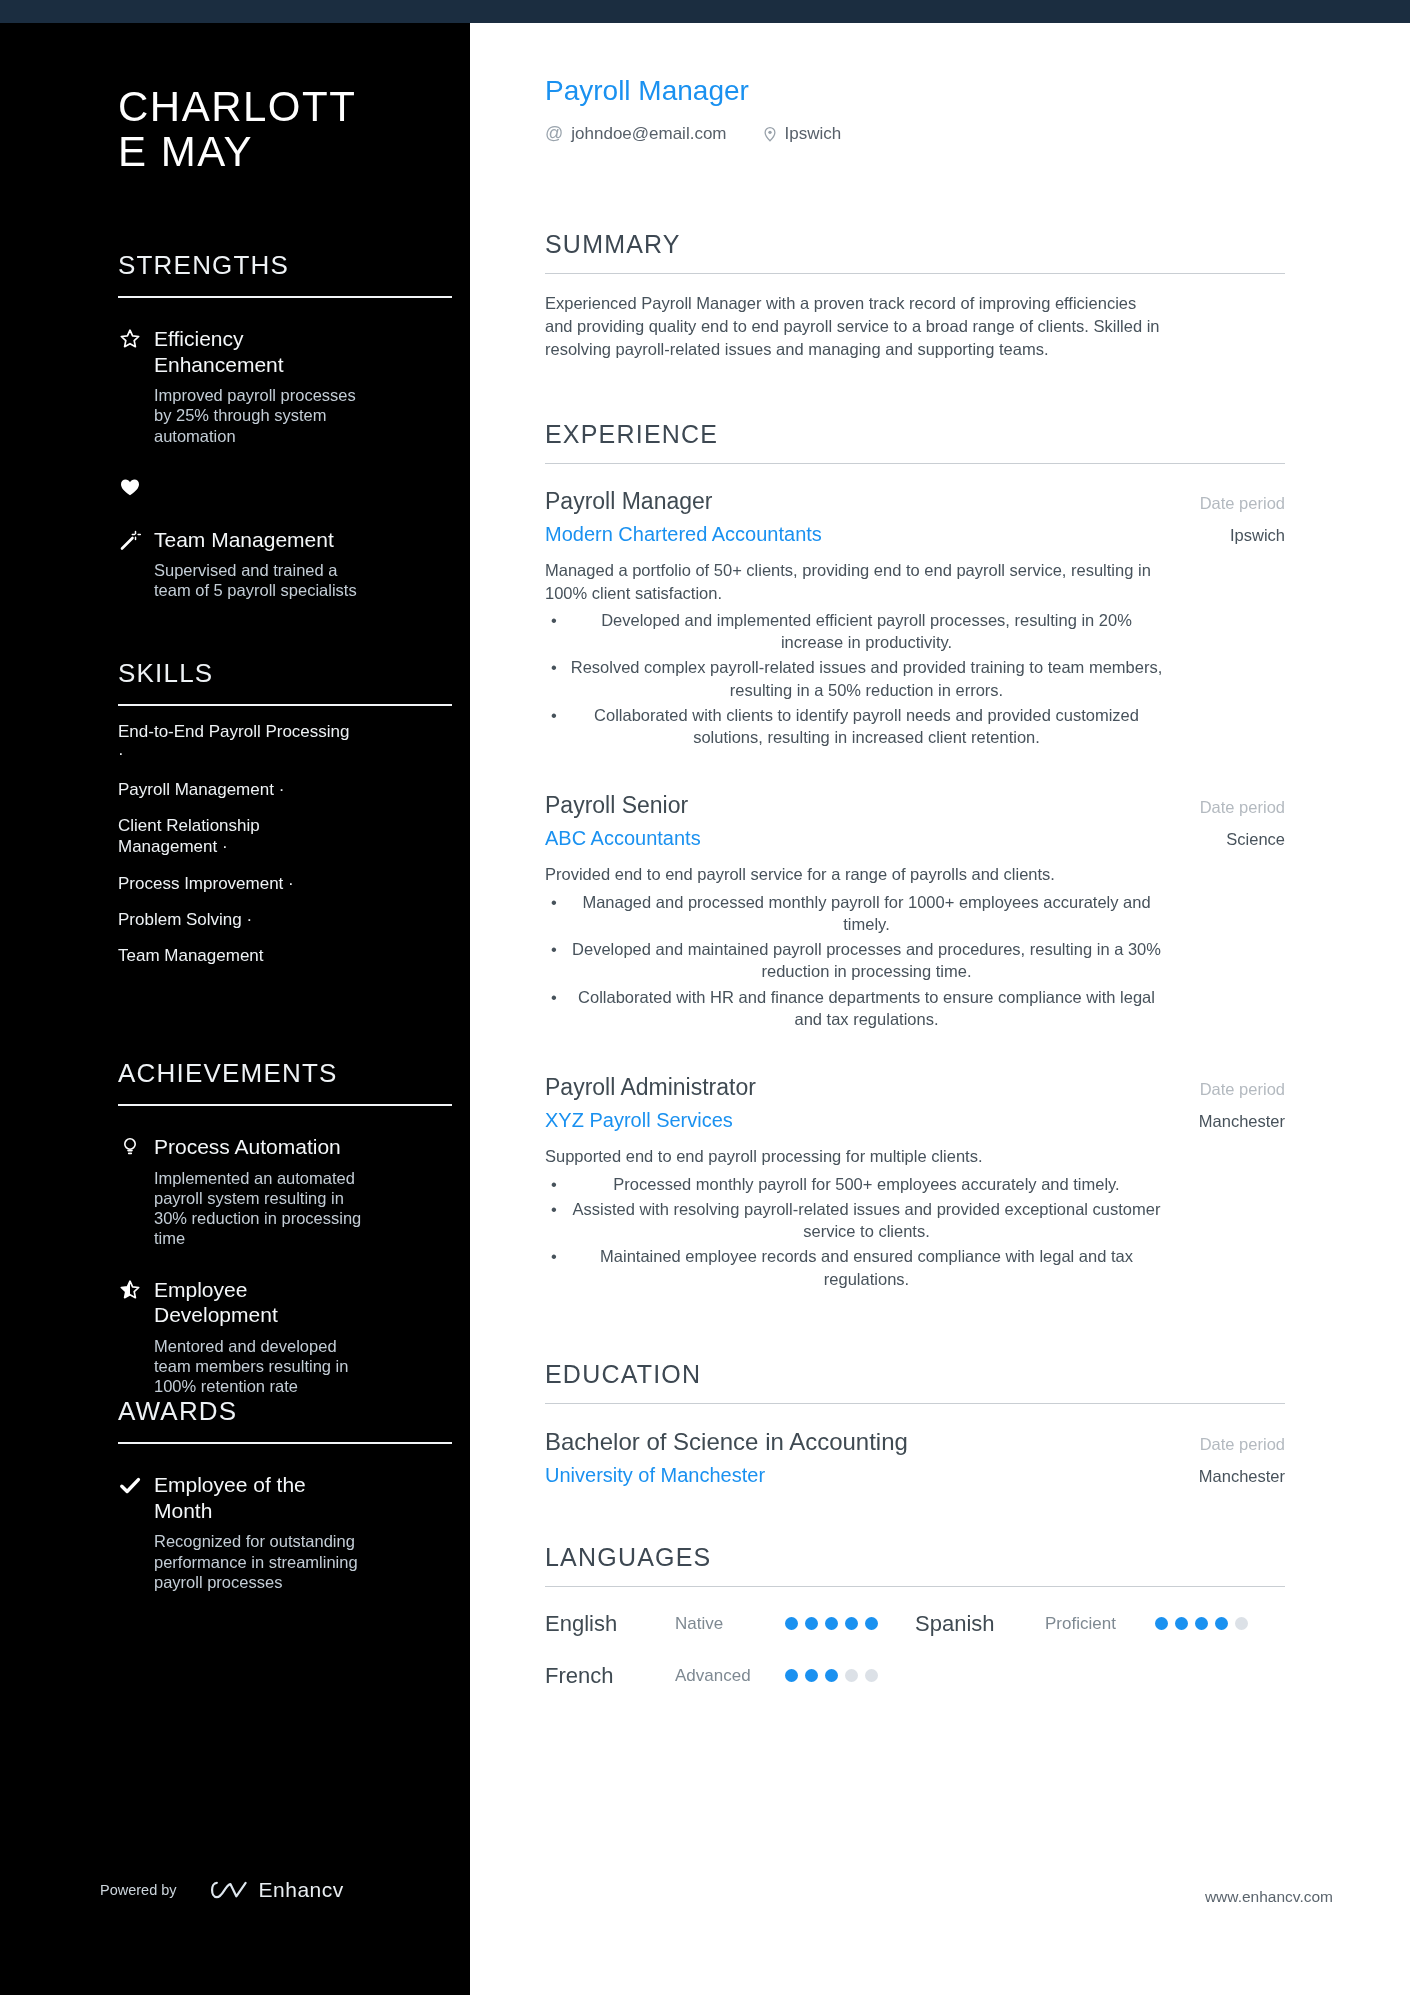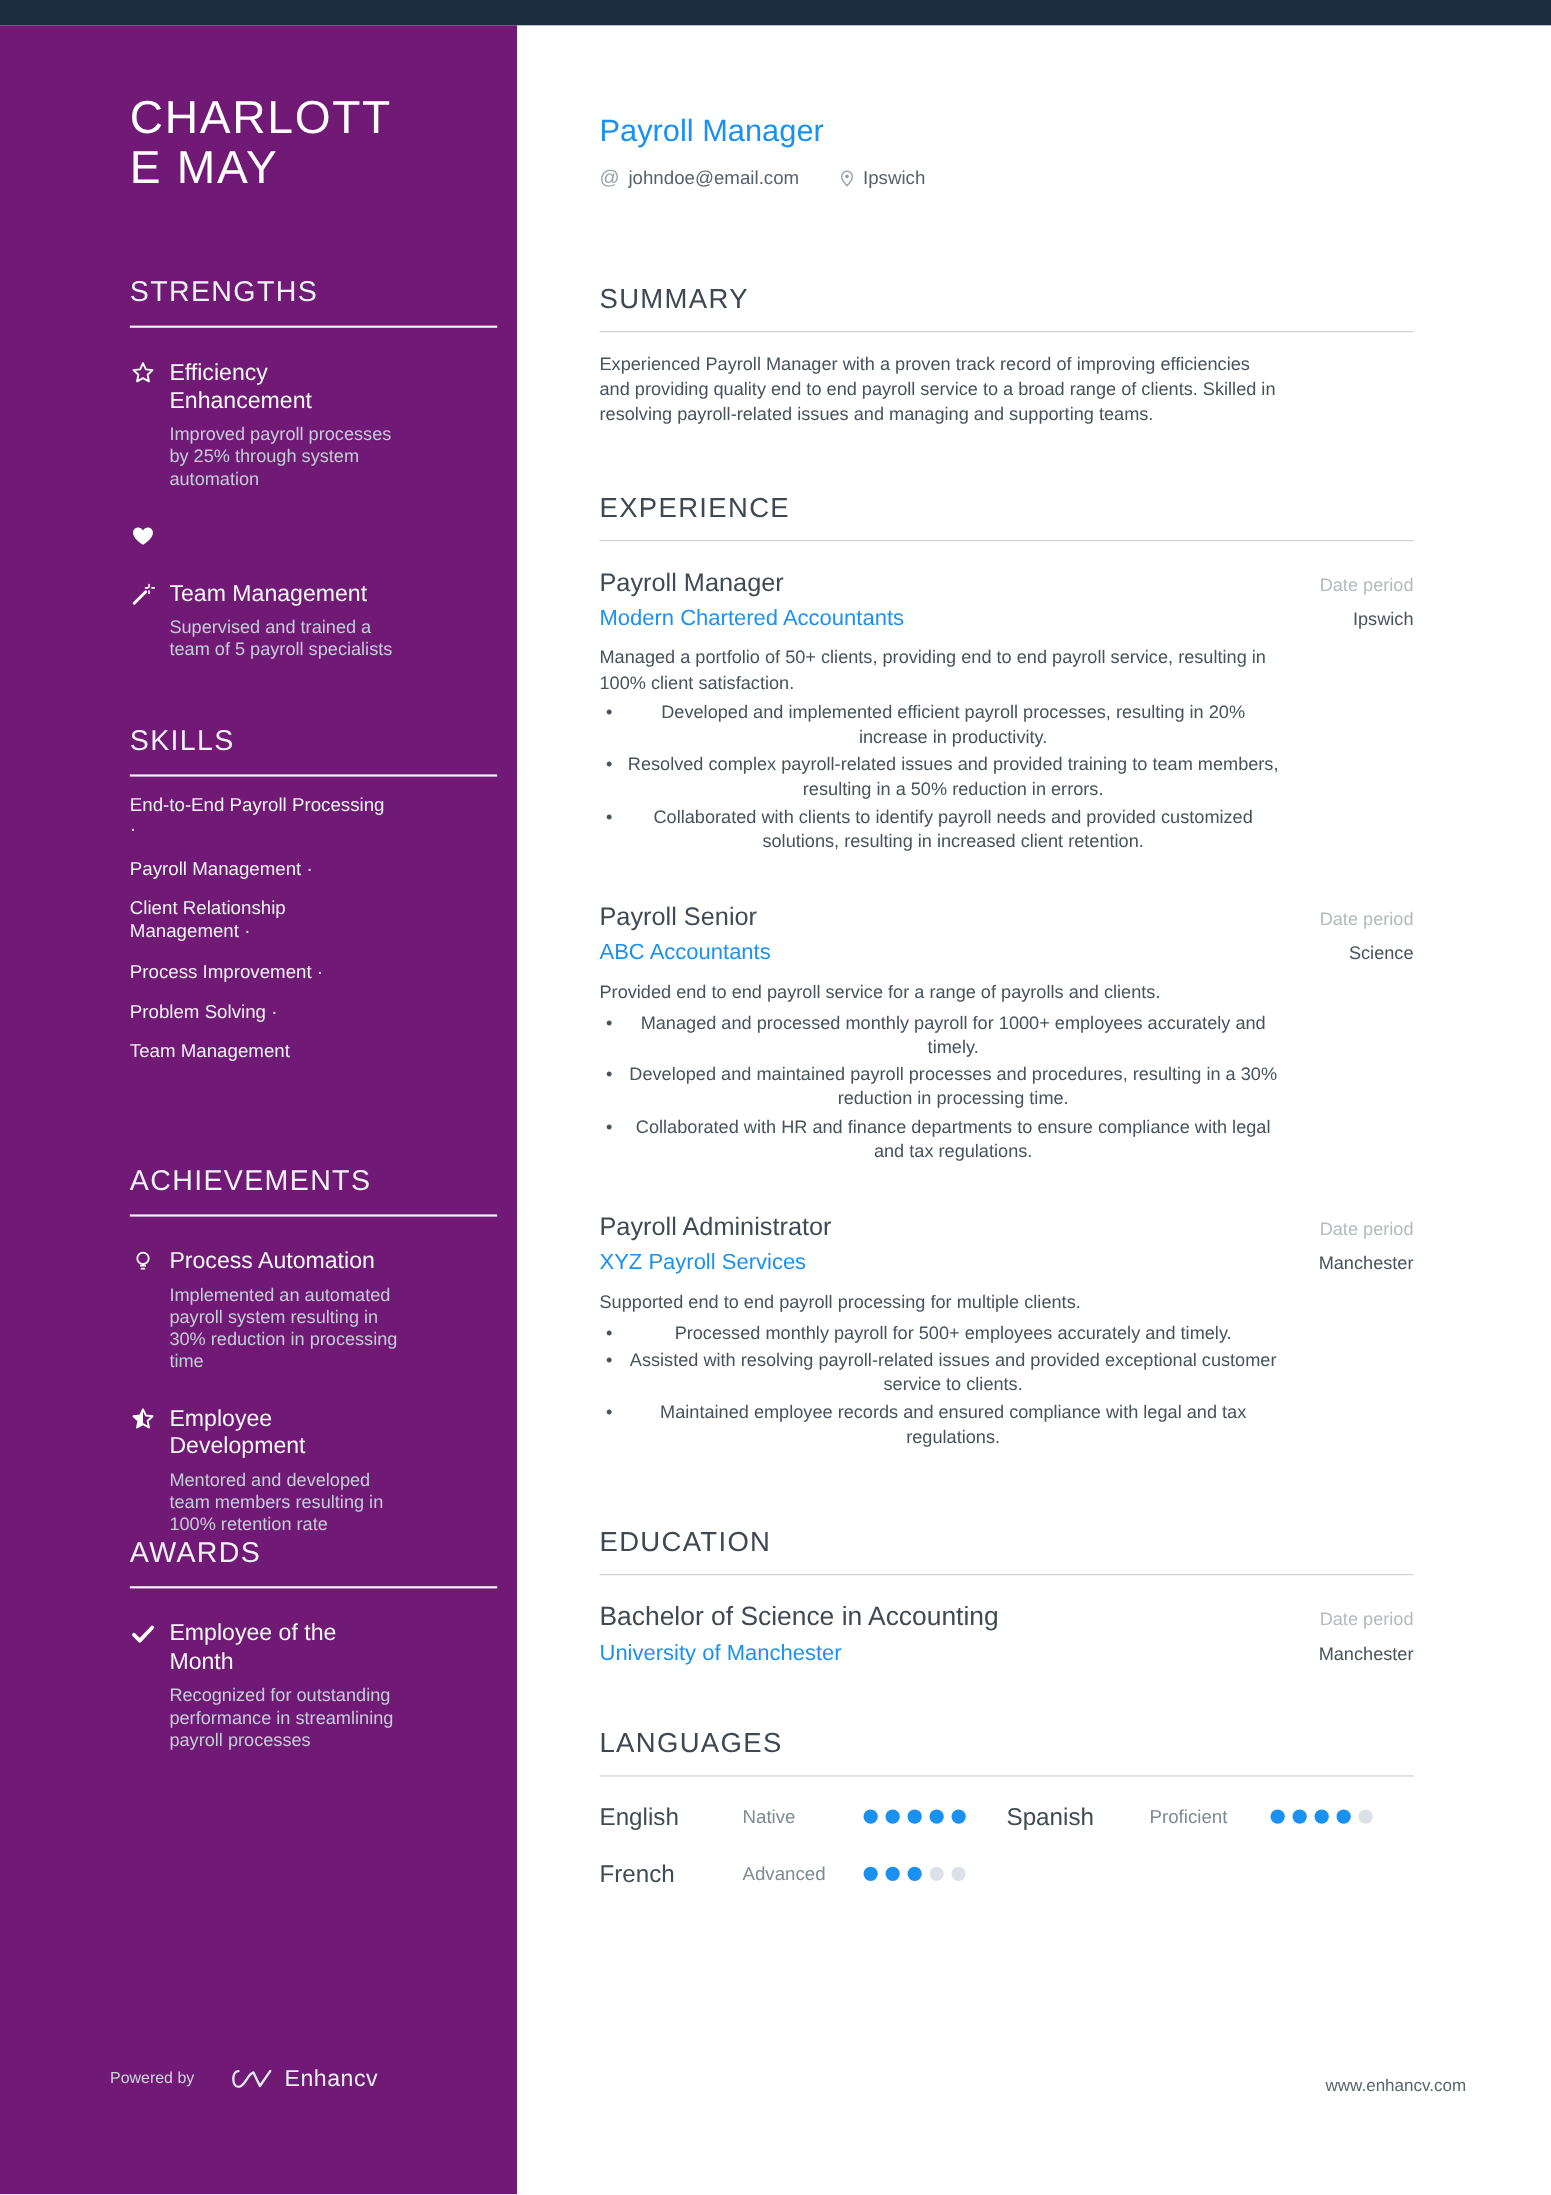--- a/index.html
+++ b/index.html
@@ -4,42 +4,42 @@
 <style>
   * { margin:0; padding:0; box-sizing:border-box; }
   html,body { background:#ffffff; }
   body { font-family:"Liberation Sans", sans-serif; }
   .page { position:relative; width:1410px; height:1995px; background:#ffffff; overflow:hidden; }
 
   
   .topbar { position:absolute; top:0; left:0; width:1410px; height:23px; background:#1b2d40; }
 
   
-  .sidebar { position:absolute; top:23px; left:0; width:470px; height:1972px; background:#701a75; color:#fff; }
+  .sidebar { position:absolute; top:23px; left:0; width:470px; height:1972px; background:#000000; color:#fff; }
   .sidebar-inner { padding:62px 35px 0 118px; }
   .person-name { font-size:42px; line-height:1.06; letter-spacing:1.5px; color:#ffffff; font-weight:400; }
   .s-section { margin-top:0; }
   .s-heading { font-size:26px; letter-spacing:1.2px; color:#eef2f5; font-weight:400; }
   .s-divider { height:2px; background:#f2f5f7; width:334px; margin-top:15px; }
   .s-item { display:flex; margin-top:28px; }
   .s-item-icon { width:24px; height:24px; flex:0 0 24px; margin-right:12px; margin-top:1px; }
   .s-item-icon svg { width:24px; height:24px; display:block; }
   .s-item-title { font-size:21px; color:#f4f7f9; line-height:1.22; max-width:205px; }
   .s-item-desc { font-size:16.5px; color:#c3cdd6; line-height:1.22; margin-top:8px; max-width:215px; }
   .skill-row { font-size:17px; color:#eef2f5; margin-top:15px; line-height:1.25; max-width:240px; }
   .skill-row:first-of-type { margin-top:26px; }
 
   .sidebar-footer { position:absolute; left:100px; top:1855px; display:flex; align-items:center; }
   .powered-by { font-size:14.5px; color:#ccd5dc; margin-right:28px; }
   .brand-logo svg { display:block; }
   .brand-name { font-size:21px; color:#e9eef2; margin-left:10px; letter-spacing:0.5px; }
 
   
   .main { position:absolute; top:23px; left:470px; width:940px; }
-  .main-inner { padding:80px 0 0 75px; width:815px; }
+  .main-inner { padding:52px 0 0 75px; width:815px; }
   .page-title { font-size:28px; color:#1a91f0; font-weight:400; }
   .contact-row { display:flex; align-items:center; margin-top:16px; color:#57606a; font-size:17px; }
   .contact-item { display:flex; align-items:center; margin-right:34px; }
   .at-glyph { color:#9aa4ad; font-size:18px; margin-right:8px; }
   .pin-ico { width:18px; height:18px; margin-right:6px; }
   .pin-ico svg { width:18px; height:18px; display:block; }
 
   .m-section { margin-top:60px; }
   .m-heading { font-size:25px; letter-spacing:1.2px; color:#3d4852; font-weight:400; }
   .m-divider { height:1px; background:#c9ced3; width:740px; margin-top:14px; }

